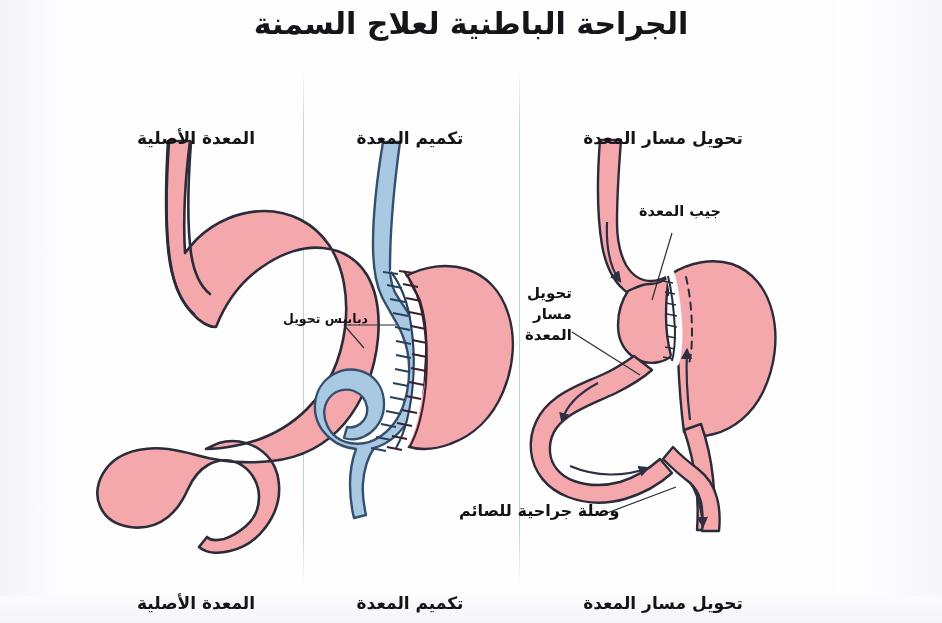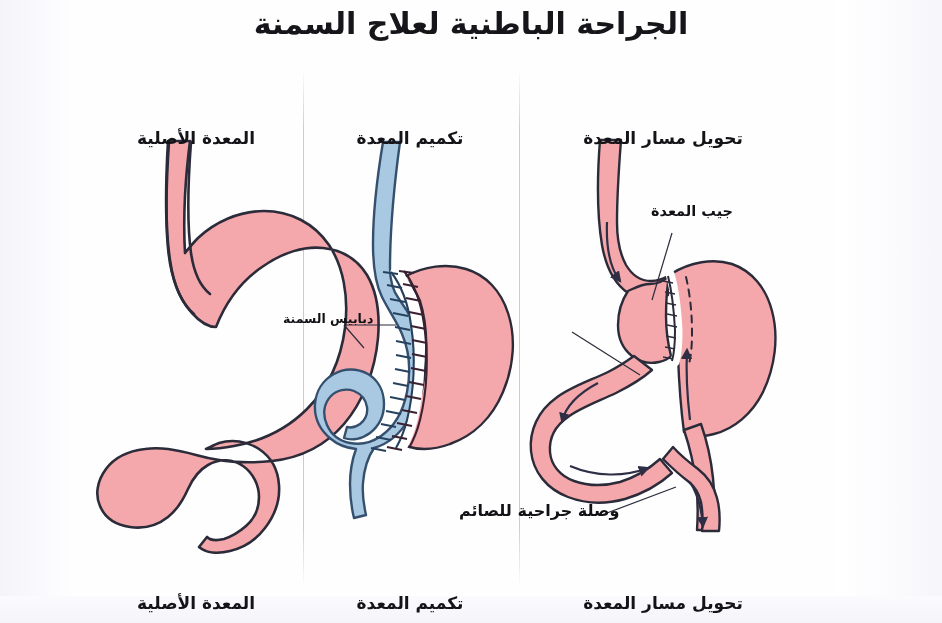--- a/index.html
+++ b/index.html
@@ -118,21 +118,20 @@
     font-size: 12.5px;
     line-height: 16px;
     text-align: right;
   }
   #anno-pouch {
     left: 639px;
     top: 202px;
     font-size: 14.5px;
     line-height: 19px;
     text-align: right;
-    margin-left: 12px;
   }
   #anno-bypass-route {
     left: 525px;
     top: 283px;
     font-size: 15px;
     line-height: 21px;
     text-align: right;
   }
   #anno-bypass-route span { display: block; }
   #anno-jejunum {
@@ -443,20 +442,25 @@
   </svg>
 
   <div class="col-label hdr" id="hdr-normal">المعدة الأصلية</div>
   <div class="col-label hdr" id="hdr-sleeve">تكميم المعدة</div>
   <div class="col-label hdr" id="hdr-bypass">تحويل مسار المعدة</div>
 
   <div class="col-label ftr" id="ftr-normal">المعدة الأصلية</div>
   <div class="col-label ftr" id="ftr-sleeve">تكميم المعدة</div>
   <div class="col-label ftr" id="ftr-bypass">تحويل مسار المعدة</div>
 
-  <div class="anno" id="anno-staples">دبابيس السمنة</div>
+  <div class="anno" id="anno-staples">دبابيس تحويل</div>
 
   <div class="anno" id="anno-pouch">جيب المعدة</div>
 
+  <div class="anno" id="anno-bypass-route">
+    <span>تحويل</span>
+    <span>مسار</span>
+    <span>المعدة</span>
+  </div>
 
   <div class="anno" id="anno-jejunum">وصلة جراحية للصائم</div>
 
 </div>
 
 </body></html>

